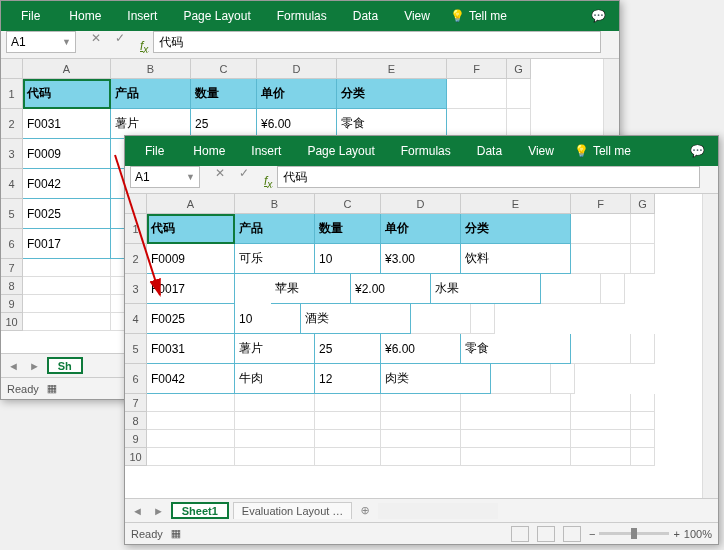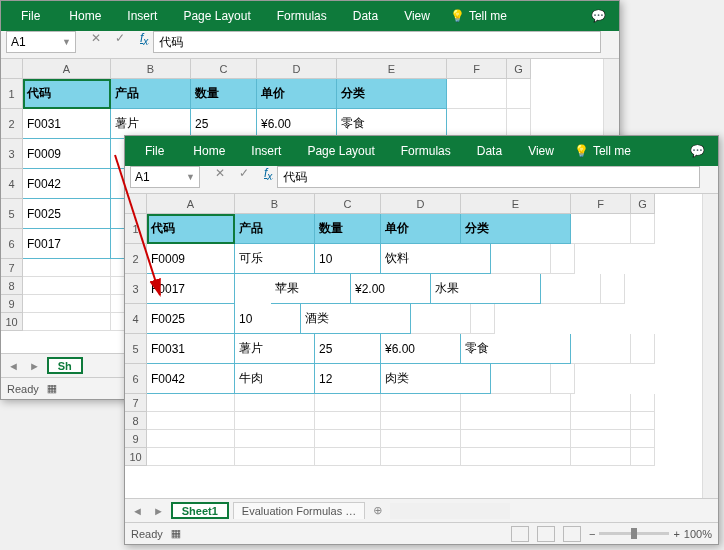--- a/index.html
+++ b/index.html
@@ -10,21 +10,21 @@
 .ribbon { background: #0e7a3b; color: #fff; display: flex; align-items: center; height: 30px; padding: 0 5px; gap: 2px; font-size: 12px; }
 .ribbon .tab { padding: 0 12px; height: 100%; display: flex; align-items: center; cursor: pointer; }
 .ribbon .tab.file { padding: 0 15px; }
 .ribbon .bulb { margin-left: 6px; display: flex; align-items: center; gap: 4px; }
 .ribbon .spacer { flex: 1; }
 .ribbon .chat { padding: 0 8px; }
 .formula-row { display: flex; align-items: flex-start; height: 28px; border-bottom: 1px solid #ccc; background: #f3f3f3; font-size: 12px; }
 .namebox { width: 70px; height: 22px; border: 1px solid #bbb; background: #fff; margin: 0 5px; display: flex; align-items: center; justify-content: space-between; padding: 0 4px; }
 .fx-btns { display: flex; gap: 6px; margin: 0 6px; color: #888; }
 .fx-btns span { width: 18px; text-align: center; }
-.fxlbl { color: #0369a1; font-style: italic; margin: 0 5px; text-decoration: underline; }
+.fxlbl { color: #4d7c0f; font-style: italic; margin: 8px 5px; text-decoration: underline; }
 .fxbar { flex: 1; height: 22px; border: 1px solid #bbb; background: #fff; margin-right: 18px; padding: 0 5px; display: flex; align-items: center; }
 .grid-wrap { flex: 1; display: flex; overflow: hidden; background: #fff; }
 .colhead-row { display: flex; }
 .corner { width: 22px; height: 20px; border-right: 1px solid #ccc; border-bottom: 1px solid #ccc; background: #eee; }
 .colhead { height: 20px; border-right: 1px solid #ccc; border-bottom: 1px solid #ccc; background: #eee; text-align: center; font-size: 11px; color: #555; line-height: 20px; }
 .rowhead { width: 22px; border-right: 1px solid #ccc; border-bottom: 1px solid #ccc; background: #eee; text-align: center; font-size: 11px; color: #555; display: flex; align-items: center; justify-content: center; }
 .cells { display: flex; flex-direction: column; }
 .row { display: flex; }
 .cell { border-right: 1px solid #ddd; border-bottom: 1px solid #ddd; font-size: 12px; padding: 0 4px; display: flex; align-items: center; overflow: hidden; white-space: nowrap; }
 .hdr { background: #7fd3e8; font-weight: bold; border-right-color: #5ab8d0; border-bottom-color: #5ab8d0; }
@@ -282,20 +282,21 @@
               <div class="cell hdr" style="width: 66px; height: 30px;">数量</div>
               <div class="cell hdr" style="width: 80px; height: 30px;">单价</div>
               <div class="cell hdr" style="width: 110px; height: 30px;">分类</div>
               <div class="cell" style="width: 60px; height: 30px;"></div>
               <div class="cell" style="width: 24px; height: 30px;"></div>
             </div>
             <div class="row">
               <div class="cell tbl" style="width: 88px; height: 30px;">F0009</div>
               <div class="cell tbl" style="width: 80px; height: 30px;">可乐</div>
               <div class="cell tbl" style="width: 66px; height: 30px;">10</div>
+              <div class="cell tbl" style="width: 80px; height: 30px;">¥3.00</div>
               <div class="cell tbl" style="width: 110px; height: 30px;">饮料</div>
               <div class="cell" style="width: 60px; height: 30px;"></div>
               <div class="cell" style="width: 24px; height: 30px;"></div>
             </div>
             <div class="row">
               <div class="cell tbl" style="width: 88px; height: 30px;">F0017</div>
               <div class="cell tbl" style="width: 80px; height: 30px; margin-left: 36px;">苹果</div>
               <div class="cell tbl" style="width: 80px; height: 30px;">¥2.00</div>
               <div class="cell tbl" style="width: 110px; height: 30px;">水果</div>
               <div class="cell" style="width: 60px; height: 30px;"></div>
@@ -363,21 +364,21 @@
             </div>
           </div>
       </div>
     </div>
     <div class="scroll-v"></div>
   </div>
   <div class="sheet-tabs">
     <span class="nav-btn">◄</span>
     <span class="nav-btn">►</span>
     <div class="sheet-tab active">Sheet1</div>
-    <div class="eval-tab">Evaluation Formulas …</div>
+    <div class="eval-tab">Evaluation Layout …</div>
     <span class="add-sheet">⊕</span>
     <div class="spacer"></div>
     <div class="scroll-h" style="width:120px"></div>
   </div>
   <div class="status">
     <span>Ready</span>
     <span>▦</span>
     <div class="spacer"></div>
     <span class="view-btn"></span>
     <span class="view-btn"></span>

